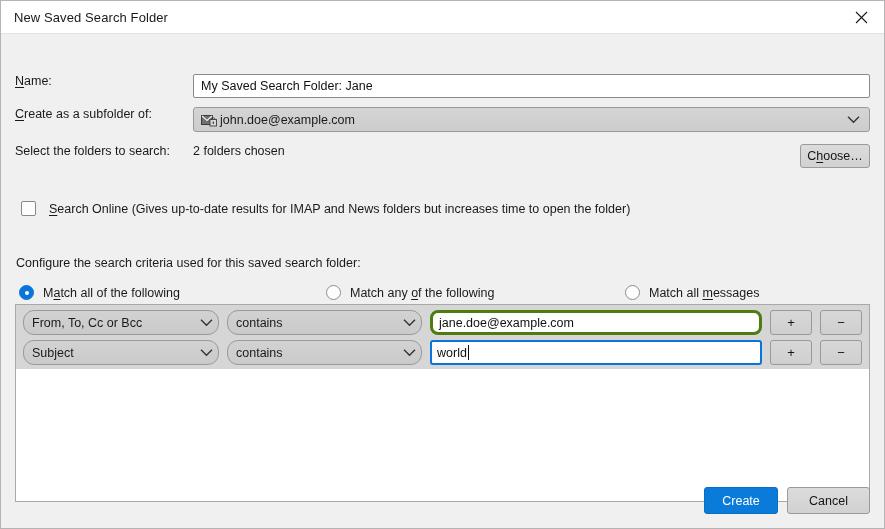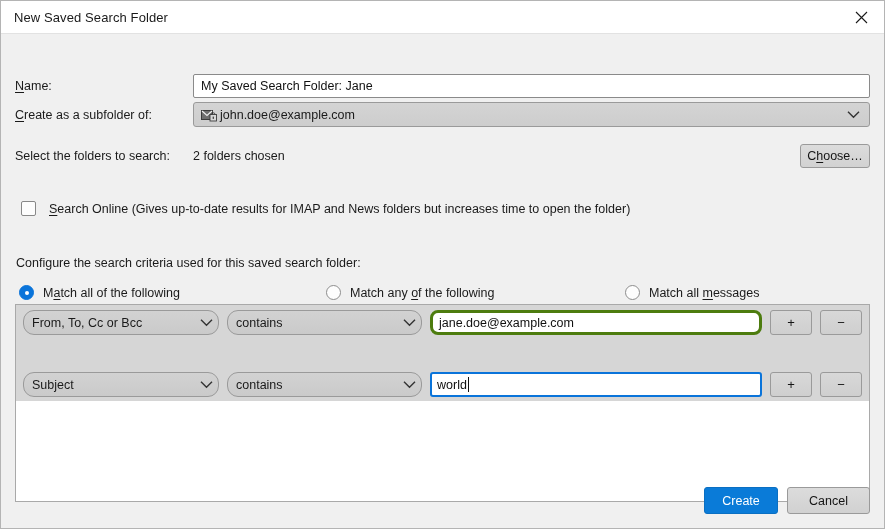--- a/index.html
+++ b/index.html
@@ -53,21 +53,21 @@
     flex: 1 1 auto;
     position: relative;
     padding: 0;
   }
 
   .row-name, .row-sub, .row-folders {
     position: absolute;
     left: 14px;
     right: 14px;
     display: flex;
-    align-items: center;
+    align-items: flex-start;
   }
   .row-name   { top: 40px;  height: 24px; }
   .row-sub    { top: 73px;  height: 15px; }
   .row-folders{ top: 110px; height: 24px; }
 
   .lbl {
     width: 178px;
     flex: 0 0 178px;
     font-size: 12.5px;
     color: #1a1a1a;
@@ -208,21 +208,21 @@
     overflow: hidden;
   }
   .crit-rows { background: #d6d6d6; padding: 0; }
   .crit-row {
     display: flex;
     align-items: center;
     gap: 8px;
     padding: 5px 7px 4px 7px;
     background: #d6d6d6;
   }
-  .crit-row + .crit-row { padding-top: 1px; margin-top: 32px; }
+  .crit-row + .crit-row { padding-top: 1px; }
   .sel-combo {
     height: 25px;
     background: linear-gradient(#d2d2d2, #cacaca);
     border: 1px solid #9a9a9a;
     border-radius: 11px;
     display: flex;
     align-items: center;
     padding: 0 5px 0 8px;
     cursor: default;
     font-size: 12.5px;

